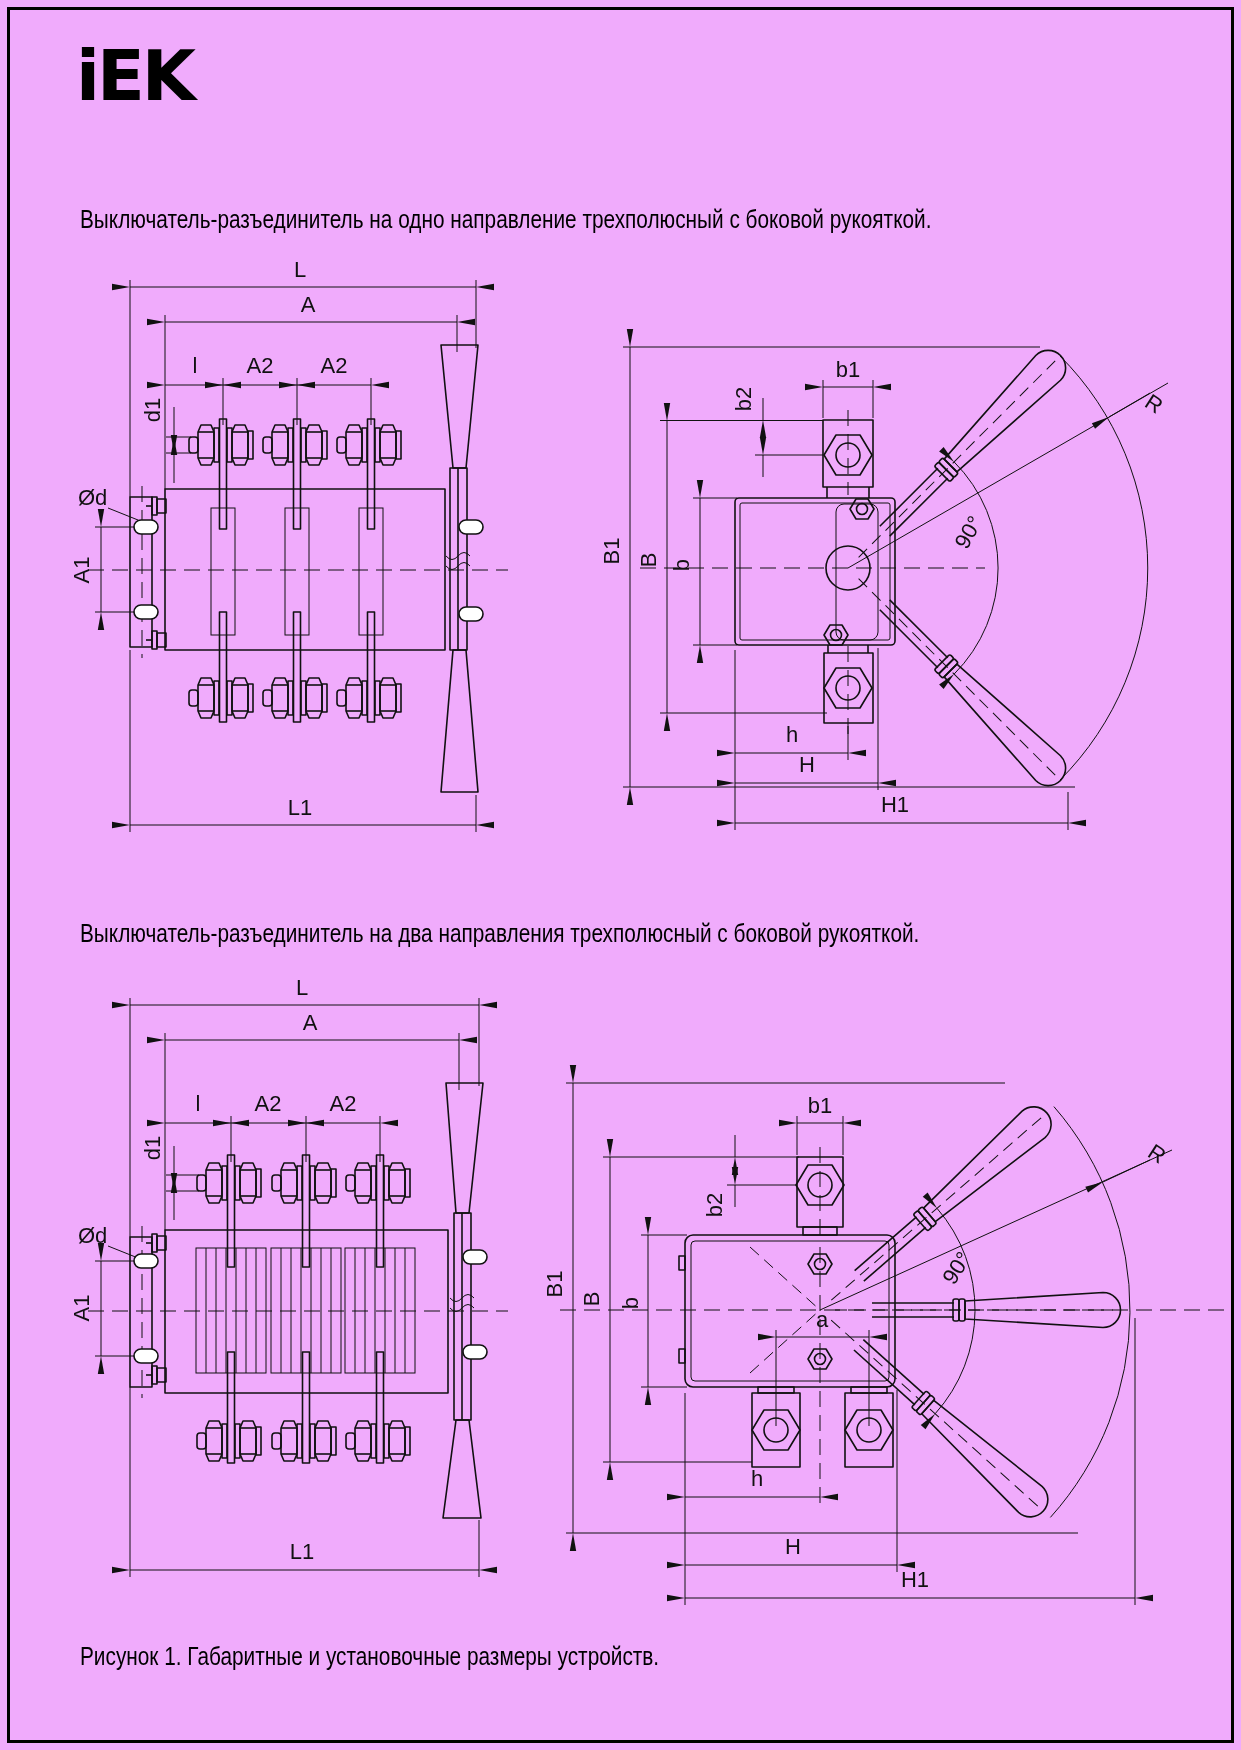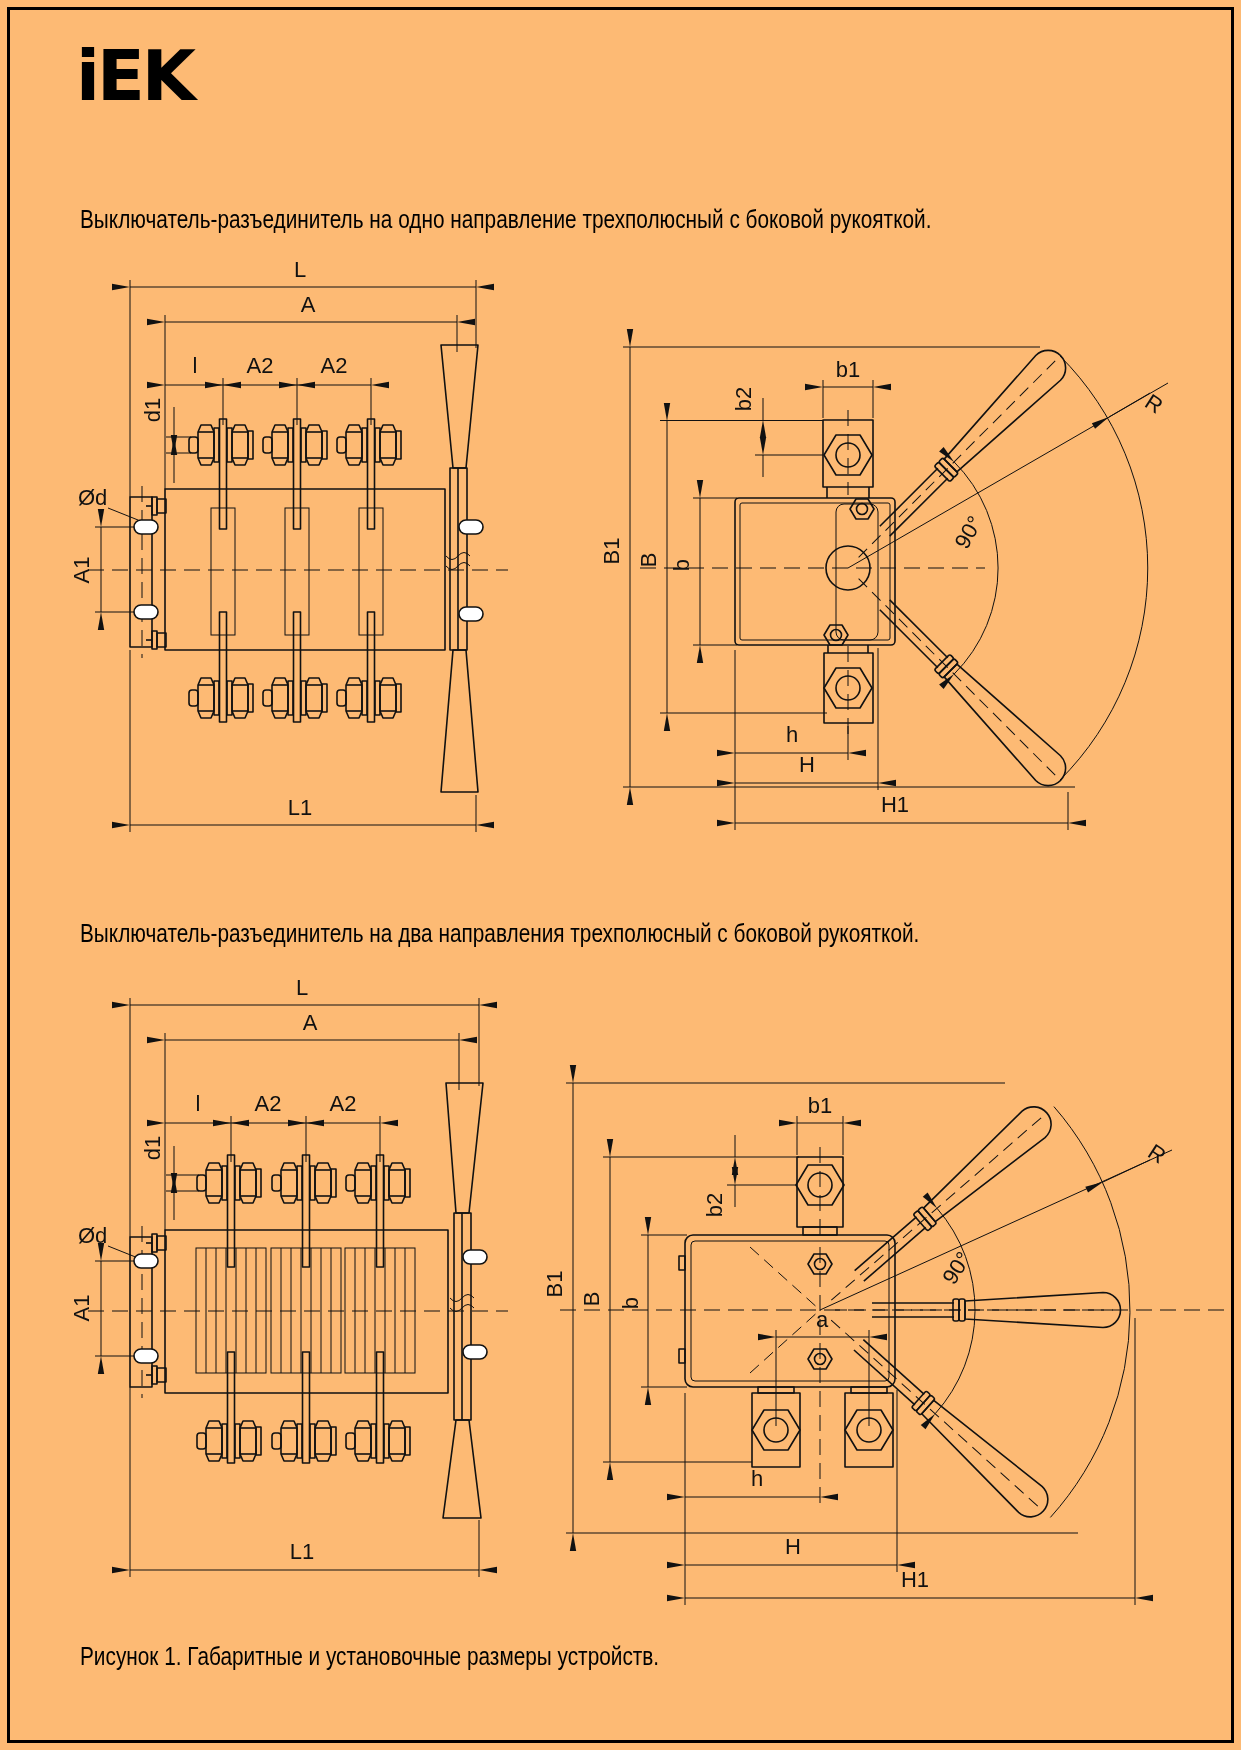--- a/index.html
+++ b/index.html
@@ -1,16 +1,16 @@
 <!DOCTYPE html>
 <html><head>
 <meta charset="utf-8">
 <style>
   html,body{margin:0;padding:0;background:#e8e8e8;}
-  #page{position:relative;width:1241px;height:1750px;background:#fdba74;overflow:hidden;
+  #page{position:relative;width:1241px;height:1750px;background:#f0abfc;overflow:hidden;
         font-family:"Liberation Sans",sans-serif;color:#111;}
   #frame{position:absolute;inset:7px;border:3px solid #000;pointer-events:none;}
   #logo{position:absolute;left:76px;top:36px;font-family:"DejaVu Sans",sans-serif;
         font-weight:bold;font-size:70px;letter-spacing:-3px;color:#000;
         transform:scaleY(0.98);transform-origin:left top;}
   .title{position:absolute;left:80px;white-space:nowrap;font-size:26px;color:#000;
          transform:scaleX(0.80);transform-origin:left top;}
   #title1{top:204px;}
   #title2{top:918px;}
   #caption{position:absolute;left:80px;top:1641px;white-space:nowrap;font-size:26px;color:#000;

